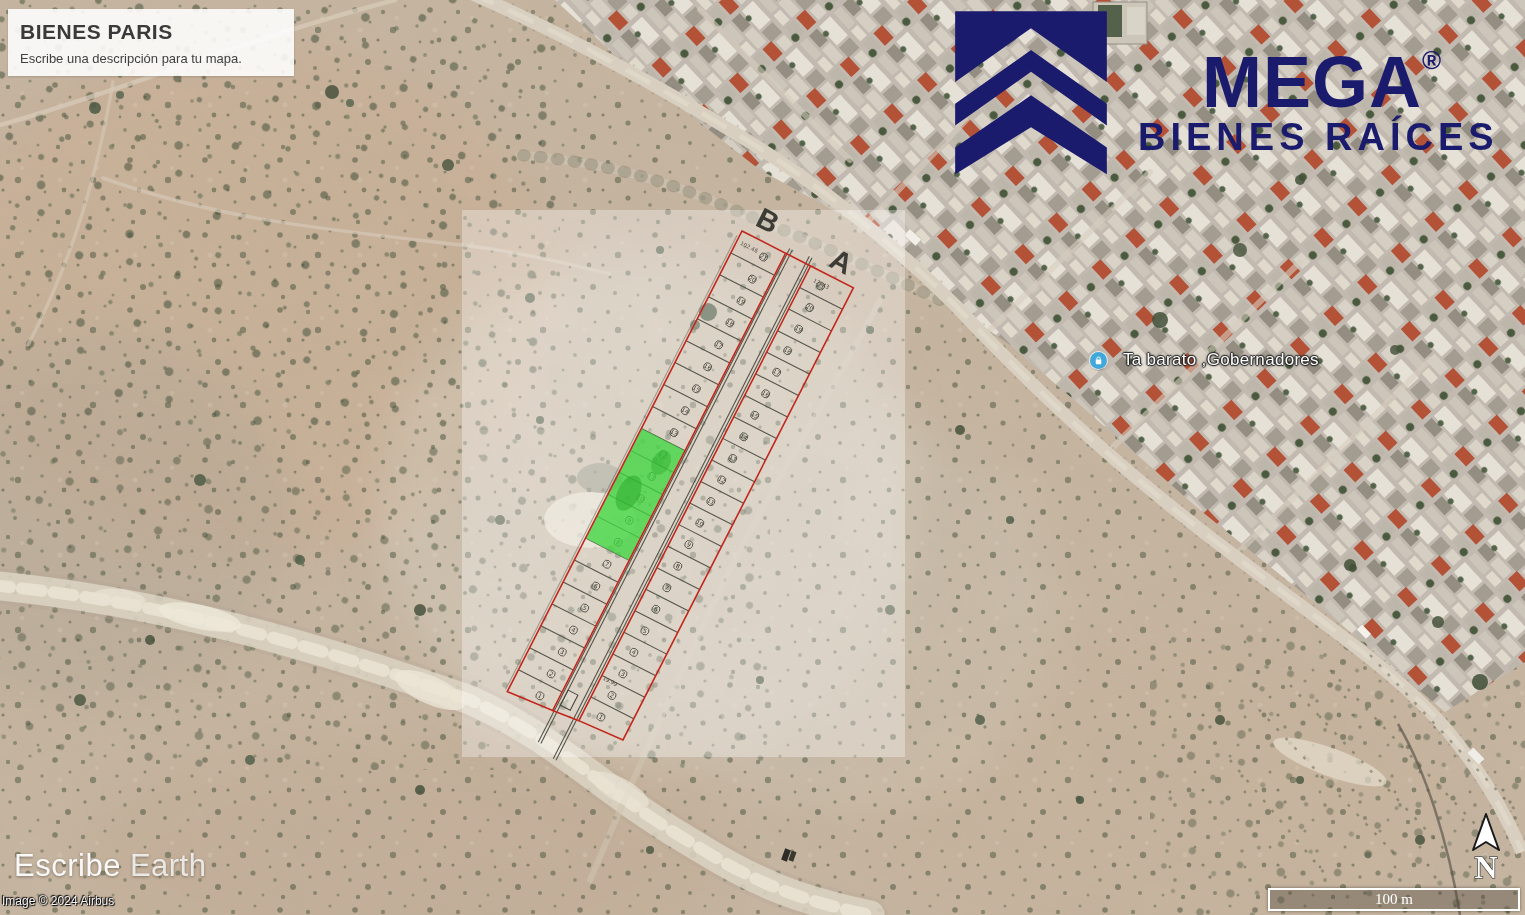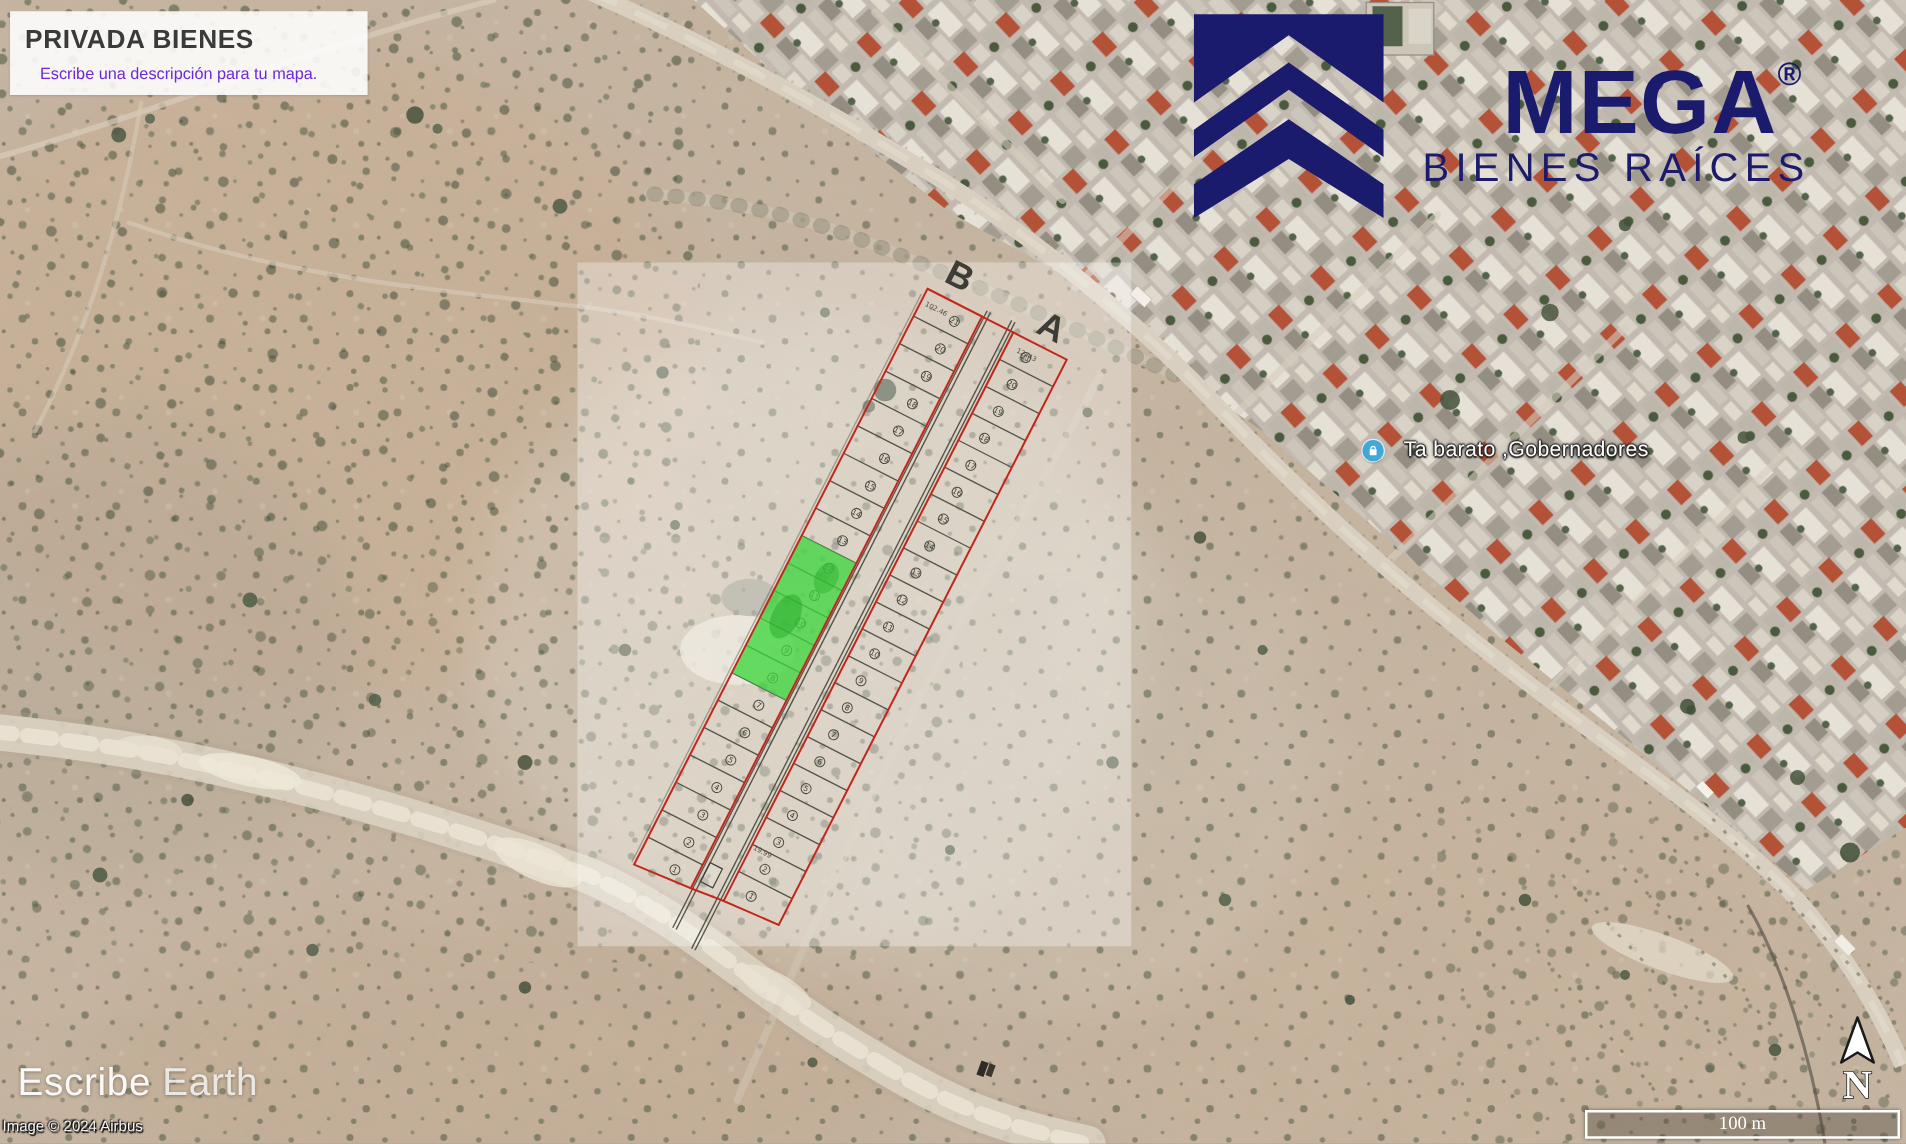--- a/index.html
+++ b/index.html
@@ -4,29 +4,29 @@
 <style>
   html,body{margin:0;padding:0;background:#888;}
   .stage{position:relative;width:1525px;height:915px;overflow:hidden;background:#c6b5a1;
          font-family:"Liberation Sans",sans-serif;}
   .stage svg.bg{position:absolute;left:0;top:0;}
 
   
   .title-card{position:absolute;left:8px;top:9px;width:262px;background:rgba(255,255,255,.88);
               padding:11px 12px 10px 12px;box-shadow:0 1px 2px rgba(0,0,0,.15);}
   .title-card h1{margin:0;font-size:21px;letter-spacing:.5px;color:#3a3a3a;font-weight:bold;}
-  .title-card p{margin:7px 0 0 12px;font-size:13px;color:#6d28d9;}
+  .title-card p{margin:7px 0 0 0;font-size:13px;color:#404040;}
 
   
   .brand{position:absolute;left:952px;top:8px;width:566px;height:170px;color:#1b1b6e;}
   .brand .mark{position:absolute;left:0;top:0;}
   .brand .name{position:absolute;left:250px;top:38px;font-size:72px;font-weight:bold;
                letter-spacing:1px;line-height:1;}
   .brand .reg{font-size:26px;vertical-align:38px;letter-spacing:0;}
-  .brand .tagline{position:absolute;left:186px;top:108px;font-size:32px;font-weight:normal;
+  .brand .tagline{position:absolute;left:186px;top:108px;font-size:38px;font-weight:bold;
                   letter-spacing:5px;white-space:nowrap;}
 
   
   .poi{position:absolute;left:1090px;top:350px;display:flex;align-items:center;gap:16px;cursor:pointer;}
   .poi .dot{width:17px;height:17px;border-radius:50%;background:#42a8da;
             box-shadow:0 0 0 1px rgba(255,255,255,.75),0 1px 2px rgba(0,0,0,.4);
             display:flex;align-items:center;justify-content:center;}
   .poi .txt{color:#fff;font-size:17px;letter-spacing:.3px;
             text-shadow:-1px 0 1px #222,1px 0 1px #222,0 -1px 1px #222,0 1px 1px #222,0 0 3px #000;}
 
@@ -378,21 +378,21 @@
       </g>
 
       <g font-family="Liberation Sans, sans-serif" font-weight="bold" font-size="29" fill="#31312b" opacity=".92">
         <text x="8" y="-11">B</text>
         <text x="92" y="-8">A</text>
       </g>
     </g>
   </svg>
 
   <div class="title-card">
-    <h1>PRIVADA BIENES</h1>
+    <h1>BIENES PARIS</h1>
     <p>Escribe una descripción para tu mapa.</p>
   </div>
 
   <div class="brand">
     <svg class="mark" width="158" height="168" viewBox="0 0 100 100" preserveAspectRatio="none">
       <g fill="#1b1b6e">
         <path d="M2,2 H98 V44 L50,12 L2,44 Z"></path>
         <path d="M2,57 L50,25 L98,57 L98,70 L50,38 L2,70 Z"></path>
         <path d="M2,83 L50,52 L98,83 L98,99 L50,71 L2,99 Z"></path>
       </g>

